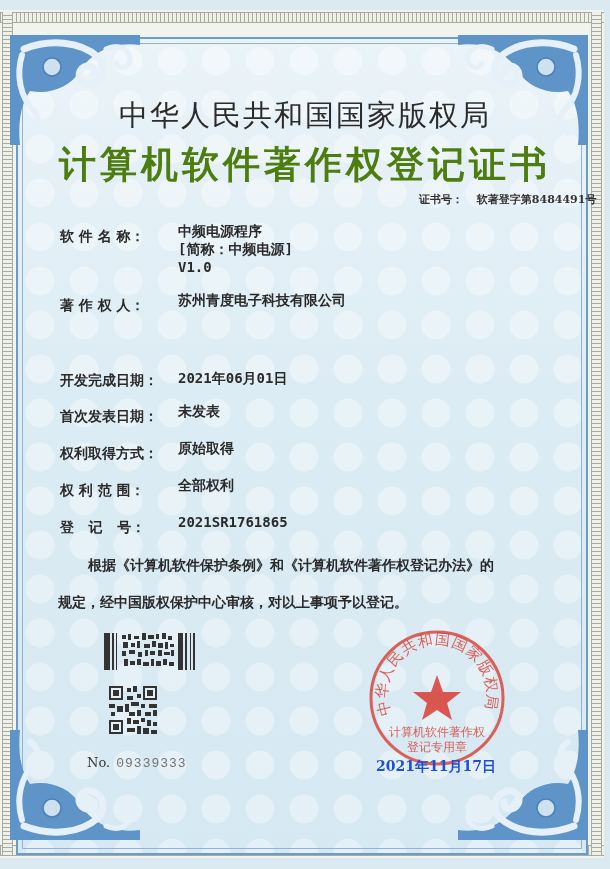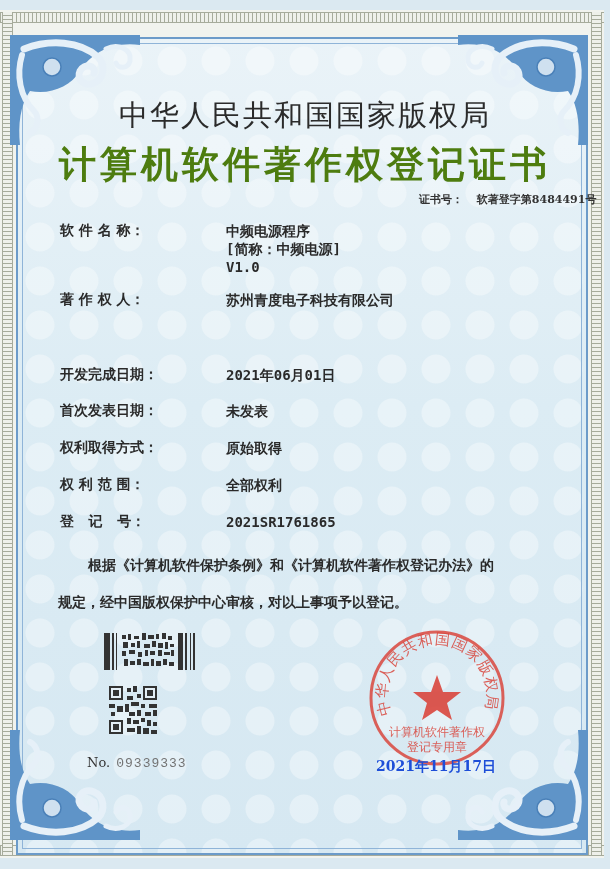--- a/index.html
+++ b/index.html
@@ -70,22 +70,22 @@
   .cert-no {
     position: absolute; left: 387px; top: 192px;
     font-size: 11px; color: #333; font-weight: bold; margin-left: 32px;
   }
   .cert-no .lbl { margin-right: 10px; }
 
   .field-row {
     position: absolute; left: 60px; font-size: 14px; color: #2a2a2a;
     display: flex; font-weight: bold;
   }
-  .field-label { width: 118px; white-space: pre; }
-  .field-value { font-family: "DejaVu Sans Mono", monospace; font-weight: bold; line-height: 18px; margin-left: 48px; }
+  .field-label { width: 118px; white-space: pre; margin-top: 6px; }
+  .field-value { font-family: "DejaVu Sans Mono", monospace; font-weight: bold; line-height: 18px; }
   .field-value div { white-space: pre; }
 
   .statement {
     position: absolute; left: 58px; width: 500px; font-size: 14px; color: #2a2a2a;
     font-weight: bold; line-height: 19px;
   }
   .statement .p1 { position: absolute; left: 30px; top: 0; white-space: nowrap; }
   .statement .p2 { position: absolute; left: 0; top: 37px; white-space: nowrap; }
 
   .barcode {

